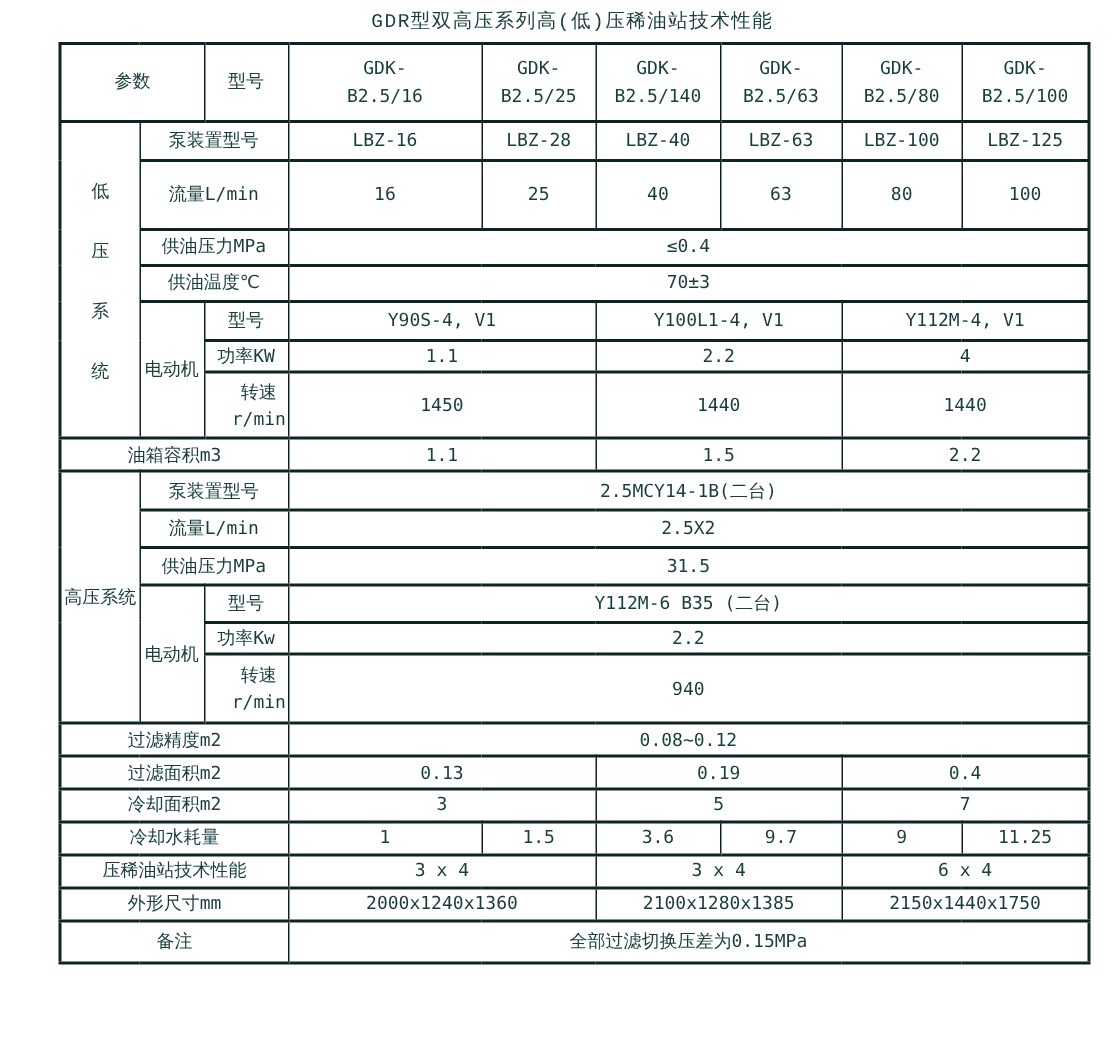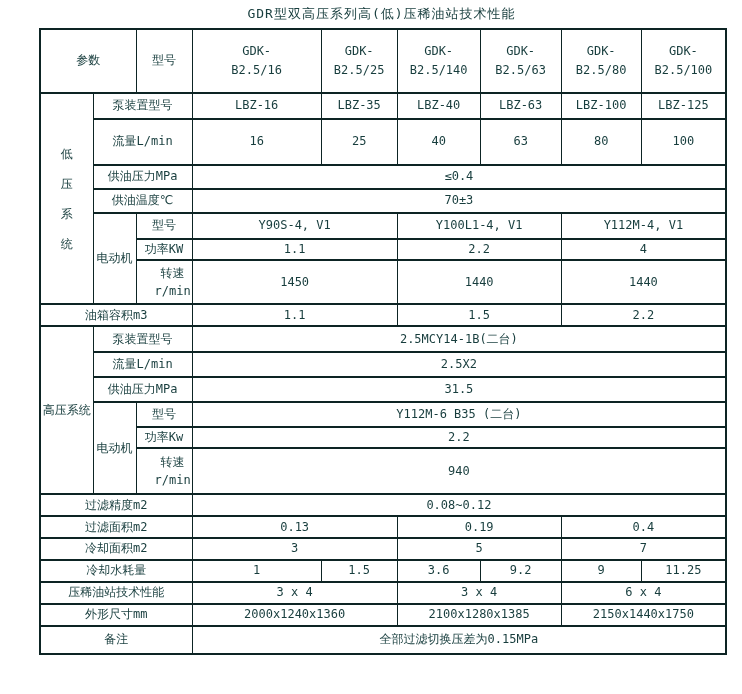--- a/index.html
+++ b/index.html
@@ -4,39 +4,39 @@
 <style>
   html, body { margin: 0; padding: 0; }
   body {
     width: 742px; height: 694px; background: #ffffff;
     font-family: "DejaVu Sans Mono", "DejaVu Sans", sans-serif;
     font-size: 12px; color: #173d3d;
   }
   .page-title {
     margin-left: 39px; width: 685px; height: 28px;
     display: flex; align-items: center; justify-content: center;
-    font-size: 13px; letter-spacing: 1px;
+    font-size: 13px; letter-spacing: 1px; font-family: Liberation Mono, monospace;
   }
   table.spec {
     margin-left: 39px;
     border-collapse: collapse; table-layout: fixed;
     border: 2px solid #0d2424;
   }
   table.spec td {
     border: 1px solid #0d2424;
     border-top-width: 2px; border-bottom-width: 2px;
     text-align: center; vertical-align: middle;
     padding: 0 1px; line-height: 1.6;
     overflow: hidden;
   }
   td.prewrap { white-space: pre-line; margin-left: 32px; }
   td.leftval { text-align: left; padding-left: 2px; }
   .vert-label {
     display: inline-block; width: 14px;
-    word-break: break-all; line-height: 30px;
+    word-break: break-all; line-height: 40px;
     letter-spacing: 0;
   }
   .block { display: block; line-height: 1.5; padding-left: 17px; }
 </style>
 </head>
 <body>
 
 <div class="page-title">GDR型双高压系列高(低)压稀油站技术性能</div>
 
 <table class="spec">
@@ -46,37 +46,37 @@
       <col style="width:55px">
     <col style="width:129px">
       <col style="width:76px">
       <col style="width:83px">
     <col style="width:81px">
       <col style="width:80px">
       <col style="width:85px">
   </colgroup>
 
   <tbody>
-      <tr style="height:64px">
+      <tr style="height:52px">
     <td colspan="2">参数</td>
     <td>型号</td>
     <td class="prewrap">GDK-
 B2.5/16</td>
     <td>GDK-B2.5/25</td>
     <td>GDK-B2.5/140</td>
     <td>GDK-B2.5/63</td>
     <td>GDK-B2.5/80</td>
     <td>GDK-B2.5/100</td>
   </tr>
 
   <tr style="height:26px">
     <td rowspan="7"><span class="vert-label">低压系统</span></td>
     <td colspan="2">泵装置型号</td>
     <td>LBZ-16</td>
-    <td>LBZ-35</td>
+    <td>LBZ-28</td>
     <td>LBZ-40</td>
     <td>LBZ-63</td>
     <td>LBZ-100</td>
     <td>LBZ-125</td>
   </tr>
 
   <tr style="height:46px">
     <td colspan="2">流量L/min</td>
     <td>16</td>
     <td>25</td>
@@ -180,21 +180,21 @@
     <td colspan="2" class="leftval">3</td>
     <td colspan="2" class="leftval">5</td>
     <td colspan="2" class="leftval">7</td>
   </tr>
 
   <tr style="height:22px">
     <td colspan="3">冷却水耗量</td>
     <td>1</td>
     <td>1.5</td>
     <td>3.6</td>
-    <td>9.2</td>
+    <td>9.7</td>
     <td>9</td>
     <td>11.25</td>
   </tr>
 
   <tr style="height:22px">
     <td colspan="3">压稀油站技术性能</td>
     <td colspan="2">3 x 4</td>
     <td colspan="2">3 x 4</td>
     <td colspan="2">6 x 4</td>
   </tr>

